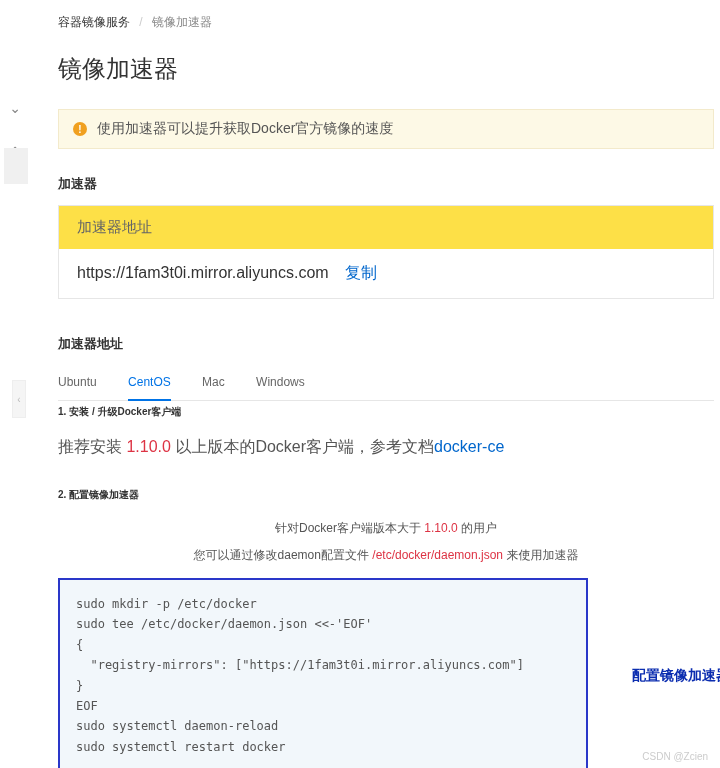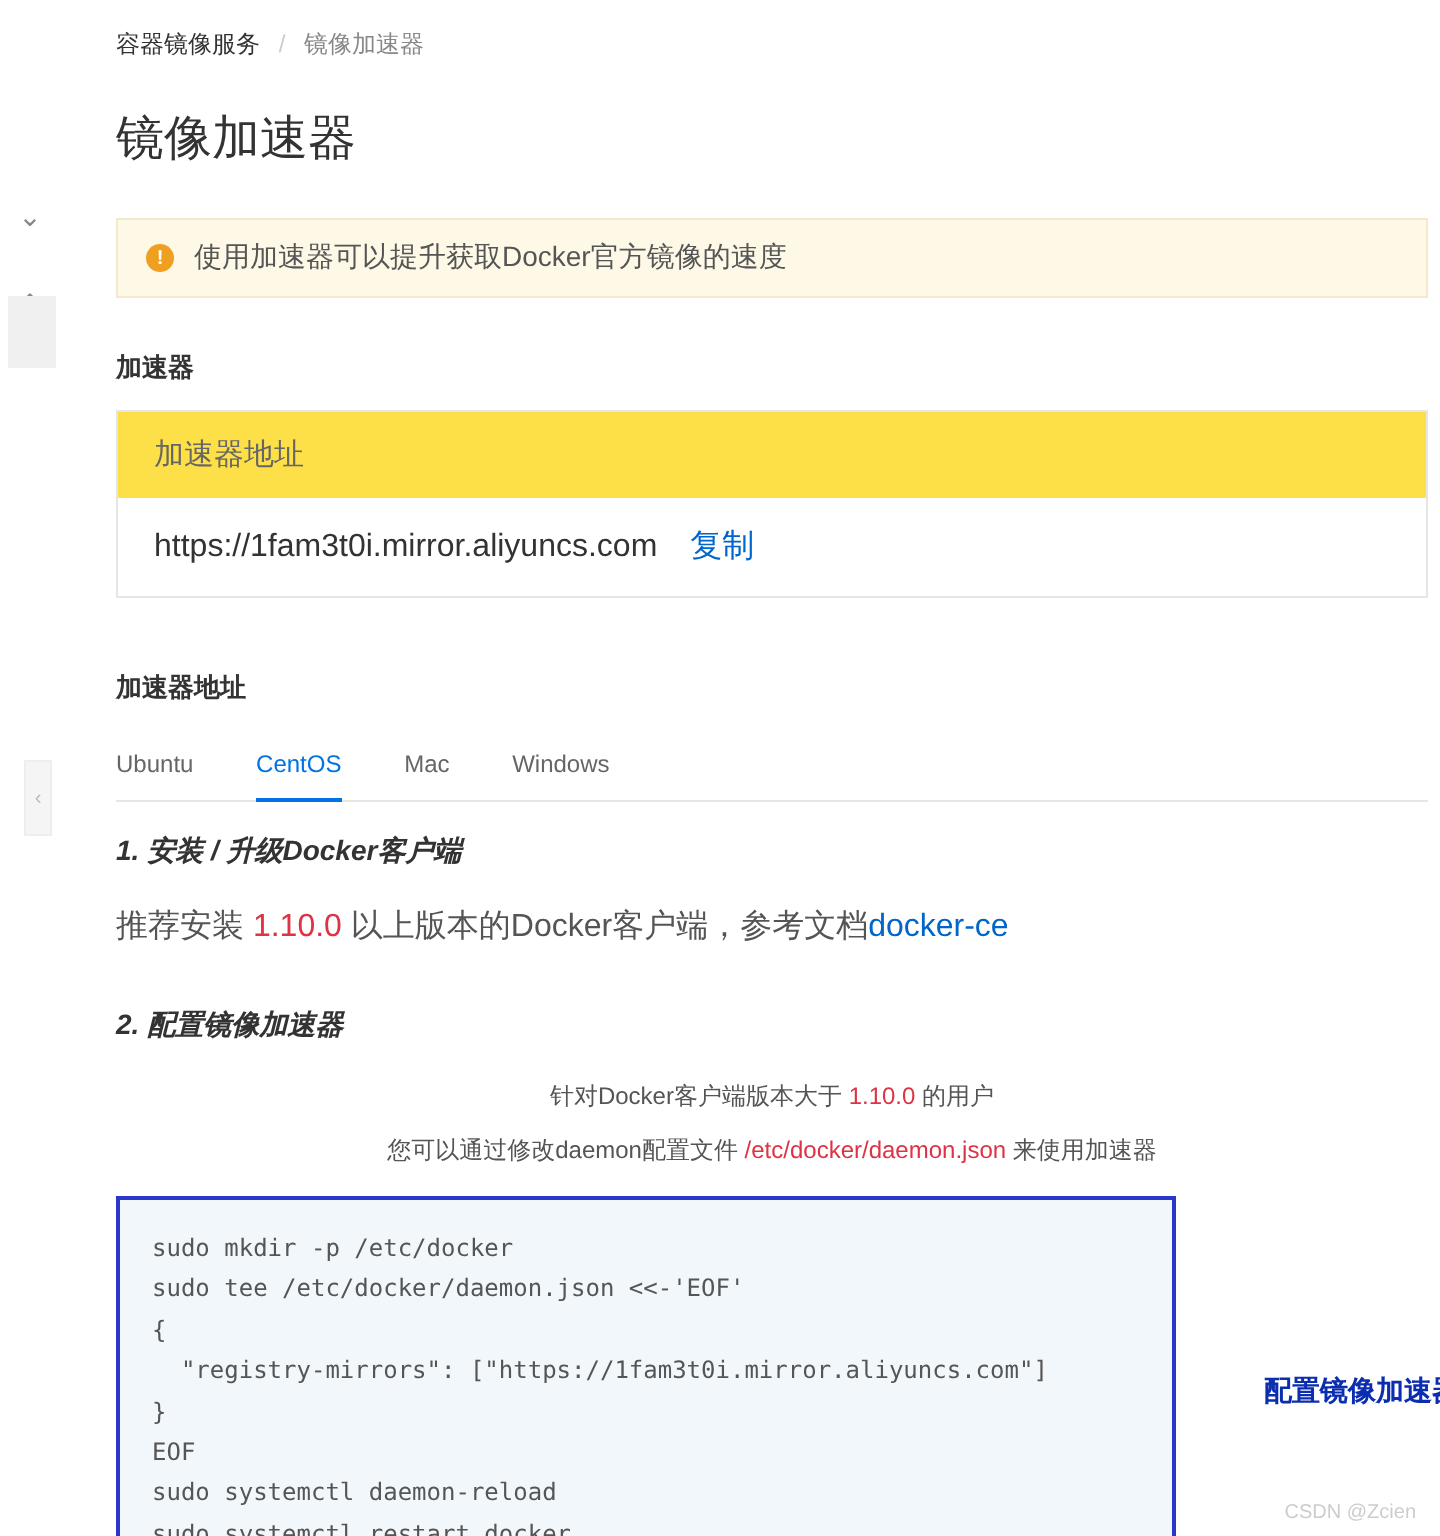--- a/index.html
+++ b/index.html
@@ -17,24 +17,24 @@
     h1.page-title { font-size: 24px; font-weight: 500; color: #333; margin-bottom: 24px; }
     .alert { background: #fdf9e6; border: 1px solid #f3eacb; padding: 10px 14px; display: flex; align-items: center; margin-bottom: 26px; }
     .alert .alert-icon { width: 14px; height: 14px; border-radius: 50%; background: #f0a020; color: #fff; font-size: 10px; font-weight: bold; display: inline-flex; align-items: center; justify-content: center; margin-right: 10px; }
     .alert-text { font-size: 14px; color: #555; }
     .section-title { font-size: 13px; font-weight: 600; margin-bottom: 12px; }
     .addr-box { border: 1px solid #e6e6e6; margin-bottom: 36px; }
     .addr-head { background: #fde047; padding: 12px 18px; font-size: 15px; color: #666; }
     .addr-body { padding: 14px 18px; font-size: 16px; }
     .addr-url { color: #333; }
     .copy-link { color: #06c; margin-left: 12px; cursor: pointer; }
-    .tabs-row { border-bottom: 1px solid #e6e6e6; margin-bottom: 16px; }
+    .tabs-row { border-bottom: 1px solid #e6e6e6; margin-bottom: 4px; }
     .tab { display: inline-block; padding: 10px 0; margin-right: 28px; color: #666; font-size: 12px; cursor: pointer; }
     .tab.active { color: #0073e6; border-bottom: 2px solid #0073e6; margin-bottom: -1px; }
-    .step-title { font-size: 14px; font-weight: 600; color: #333; margin-bottom: 18px; font-style: italic; }
+    .step-title { font-size: 10px; font-weight: 600; color: #333; margin-bottom: 18px; }
     .step-desc { font-size: 16px; color: #555; margin-bottom: 30px; }
     .ver { color: #d34; }
     .doc-link { color: #06c; }
     .sub-desc { font-size: 12px; color: #555; margin-bottom: 10px; text-align: center; }
     .path-red { color: #d34; }
     .code-wrap { position: relative; margin-top: 14px; }
     .code-block { border: 2px solid #2a37c9; background: #f2f7fb; padding: 14px 16px; font-family: Consolas, Monaco, monospace; font-size: 12px; color: #555; white-space: pre; line-height: 1.7; overflow-x: auto; max-width: 530px; }
     .side-label { position: absolute; right: -16px; top: 50%; transform: translateY(-50%); color: #0b2db0; font-size: 14px; font-weight: 600; }
     .watermark { position: absolute; right: 12px; bottom: 6px; font-size: 10px; color: #ccc; }
   </style>

